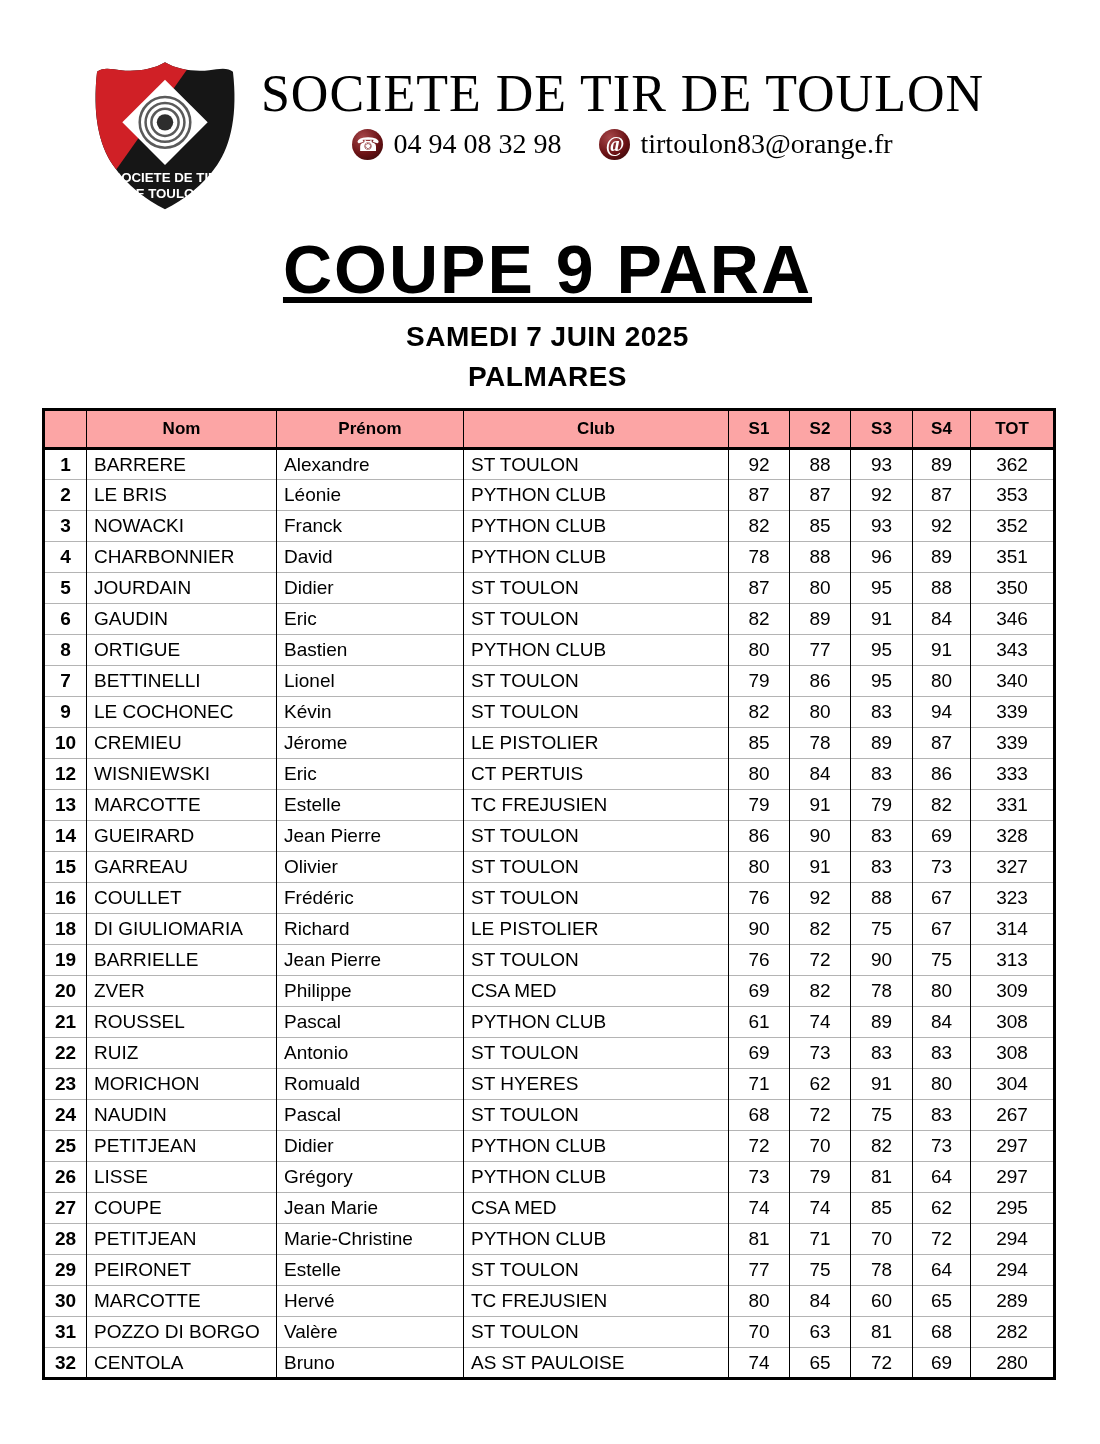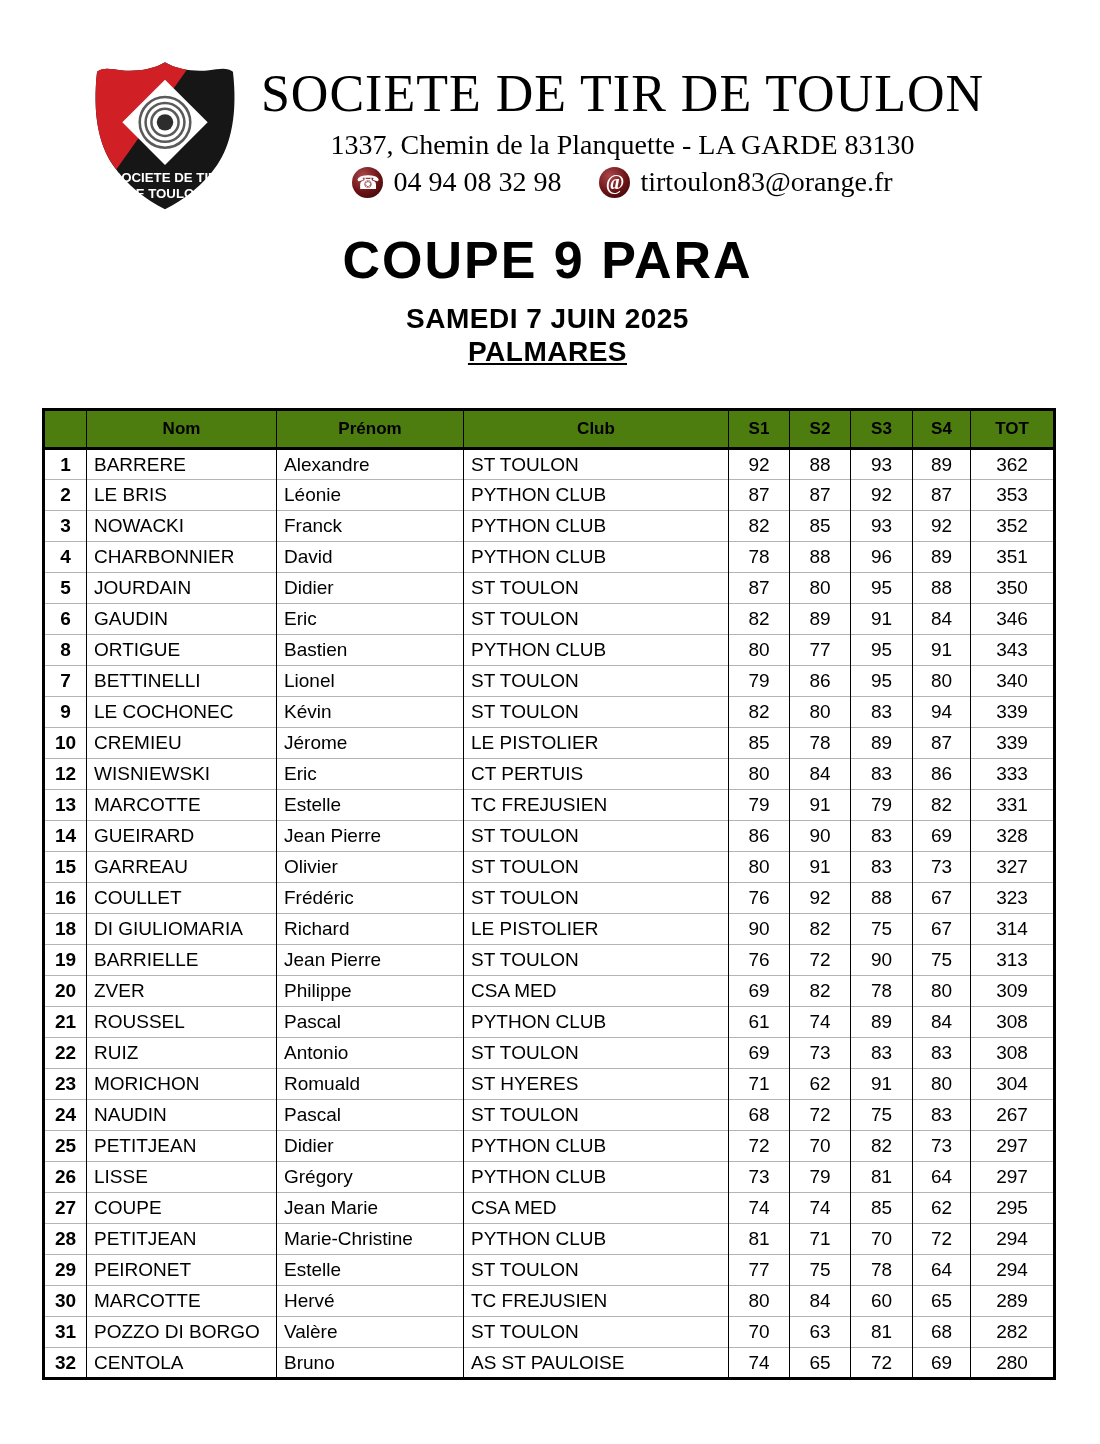--- a/index.html
+++ b/index.html
@@ -35,36 +35,36 @@
     width:31px; height:31px; border-radius:50%;
     background:radial-gradient(circle at 35% 28%, #a8474a, #6b1215 55%, #2a0607 100%);
     color:#fff; flex:0 0 auto;
   }
   .badge.phone-badge { font-size:19px; }
   .badge.email-badge { font-family:"Liberation Serif",serif; font-size:20px; font-weight:bold; }
   .email-group { margin-left:28px; display:inline-flex; align-items:center; gap:10px; }
 
   
   .title-block { position:absolute; left:42px; top:230px; width:1011px; text-align:center; }
-  .main-title { font-size:52px; font-weight:bold; letter-spacing:2px; }
+  .main-title { font-size:68px; font-weight:bold; letter-spacing:2px;text-decoration:underline; }
   .date-line  { font-size:28px; font-weight:bold; margin-top:13px; letter-spacing:0.5px; }
-  .sub-title  { font-size:28px; font-weight:bold; margin-top:1px; letter-spacing:0.5px;text-decoration:underline; }
+  .sub-title  { font-size:28px; font-weight:bold; margin-top:8px; letter-spacing:0.5px; }
 
   
   table.results {
     position:absolute; left:42px; top:408px; width:1011px;
     border-collapse:collapse; table-layout:fixed;
     border:3px solid #000;
   }
   table.results thead tr { height:39px; }
   table.results thead th {
     border-left:1px solid #000;
     border-bottom:3px solid #000;
     font-size:17px; font-weight:bold; text-align:center;
-    background:#4d7c0f;
+    background:#fca5a5;
   }
   table.results thead th:first-child { border-left:none; }
   table.results tbody tr { height:31px; }
   table.results tbody td {
     border-left:1px solid #000;
     border-top:1px solid #b4b4b4;
     font-size:19px;
     overflow:hidden; white-space:nowrap;
   }
   table.results tbody tr:first-child td { border-top:none; }
@@ -94,21 +94,20 @@
         <circle cx="50" cy="42" r="12.3" fill="none" stroke="#5a5a5a" stroke-width="1.6"></circle>
         <circle cx="50" cy="42" r="8.6" fill="none" stroke="#5a5a5a" stroke-width="1.6"></circle>
         <circle cx="50" cy="42" r="5.2" fill="#2d2d2d"></circle>
       </g>
       <text x="50" y="80" text-anchor="middle" fill="#ffffff" font-family="Liberation Sans, sans-serif" font-size="8.4" font-weight="bold">SOCIETE DE TIR</text>
       <text x="50" y="90" text-anchor="middle" fill="#ffffff" font-family="Liberation Sans, sans-serif" font-size="8.4" font-weight="bold">DE TOULON</text>
     </svg>
 
     <div class="lh-text">
       <div class="club-name">SOCIETE DE TIR DE TOULON</div>
-      <div class="address">1337, Chemin de la Planquette - LA GARDE  83130</div>
       <div class="contact-row">
         <span class="badge phone-badge">
           <span>☎</span>
         </span>
         <span class="phone">04 94 08 32 98</span>
         <span class="email-group">
           <span class="badge email-badge">
             <span>@</span>
           </span>
           <span class="email">tirtoulon83@orange.fr</span>

